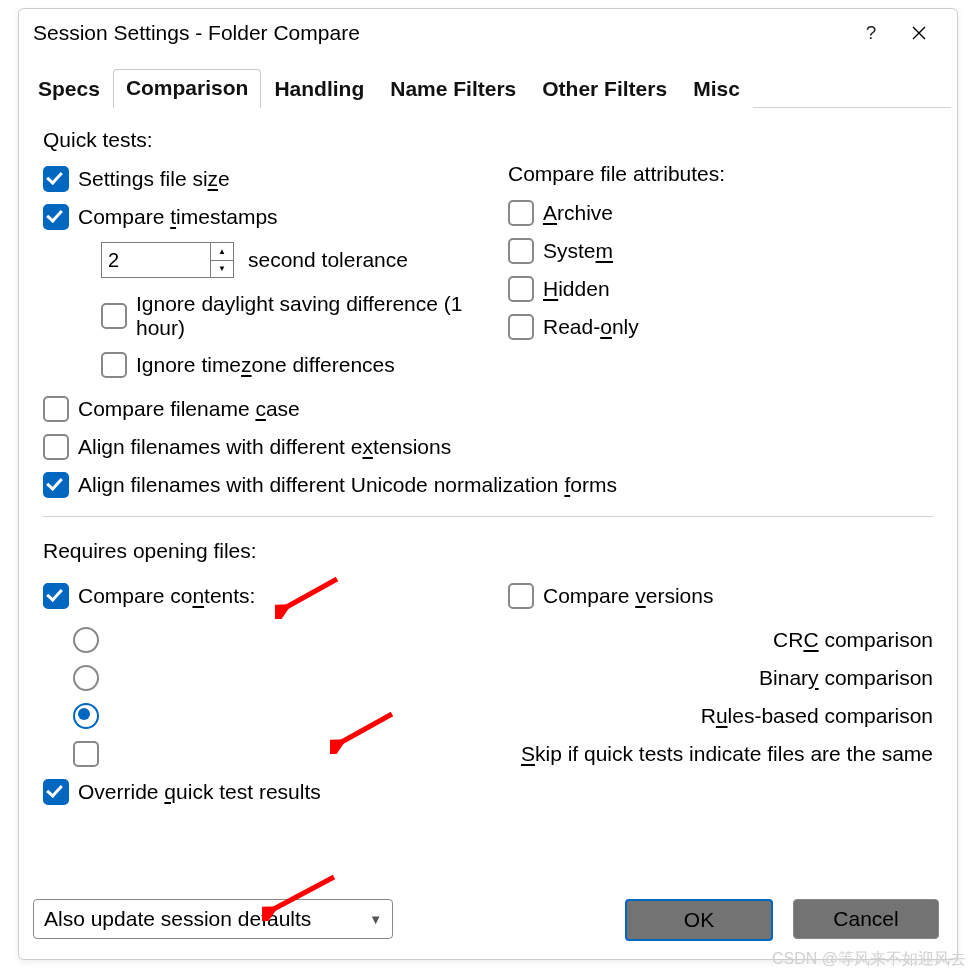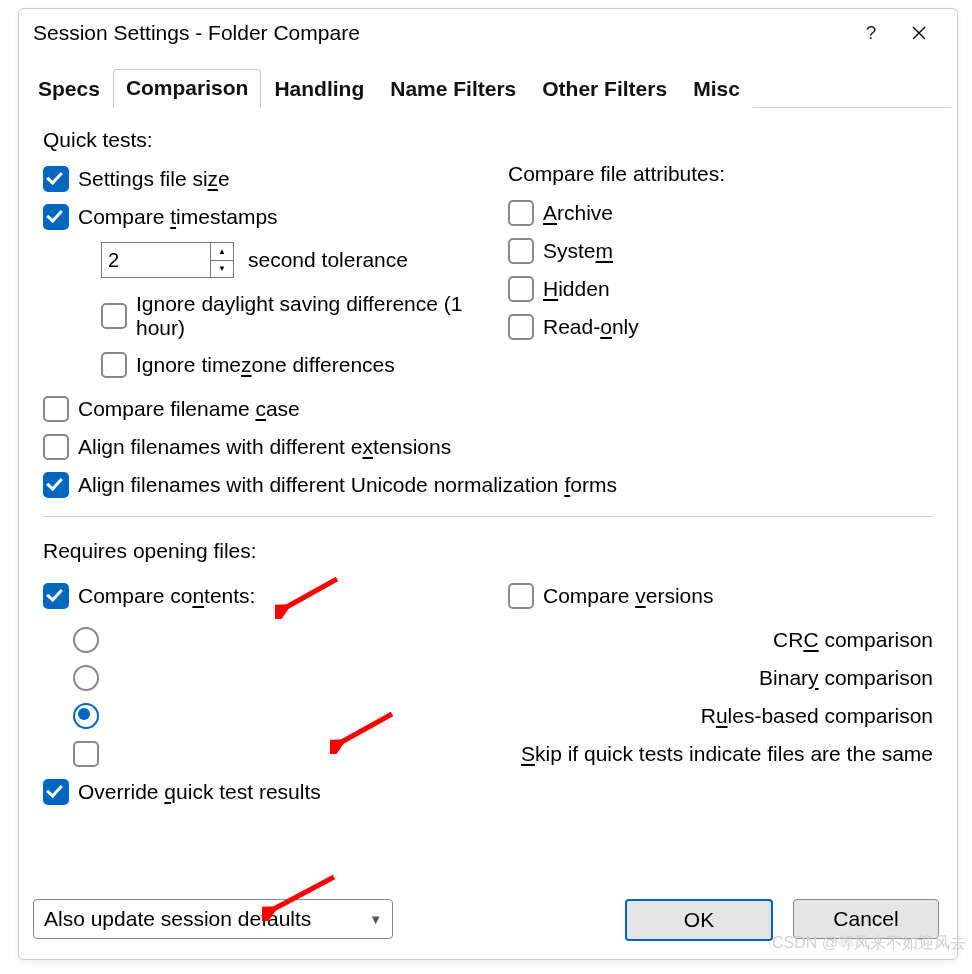--- a/index.html
+++ b/index.html
@@ -101,30 +101,30 @@
   .footer .spacer { flex: 1; }
   .combo {
     height: 38px; border: 1px solid #888; border-radius: 4px;
     display: flex; align-items: center; padding: 0 10px 0 10px;
     min-width: 338px; font-size: 21px; cursor: pointer; background: #fff;
     justify-content: space-between;
   }
   .combo .chev { font-size: 13px; color: #555; margin-left: 12px; }
   .btn {
     height: 38px; min-width: 144px; border: 1px solid #888;
-    border-radius: 4px; background: #e5e5e5; font-size: 21px;
+    border-radius: 4px; background: #737373; font-size: 21px;
     display: flex; align-items: center; justify-content: center;
     cursor: pointer;
   }
   .btn.primary { border: 2px solid #0067c0; }
   .arrow {
     position: absolute; pointer-events: none;
   }
   .watermark {
-    position: absolute; right: 6px; bottom: 20px;
+    position: absolute; right: 6px; bottom: 4px;
     font-size: 16px; color: #d0d0d0; font-family: Arial, sans-serif;
   }
 </style>
 </head>
 <body>
 
 <div class="dialog">
 
   <div class="titlebar">
     <div class="title">Session Settings - Folder Compare</div>

